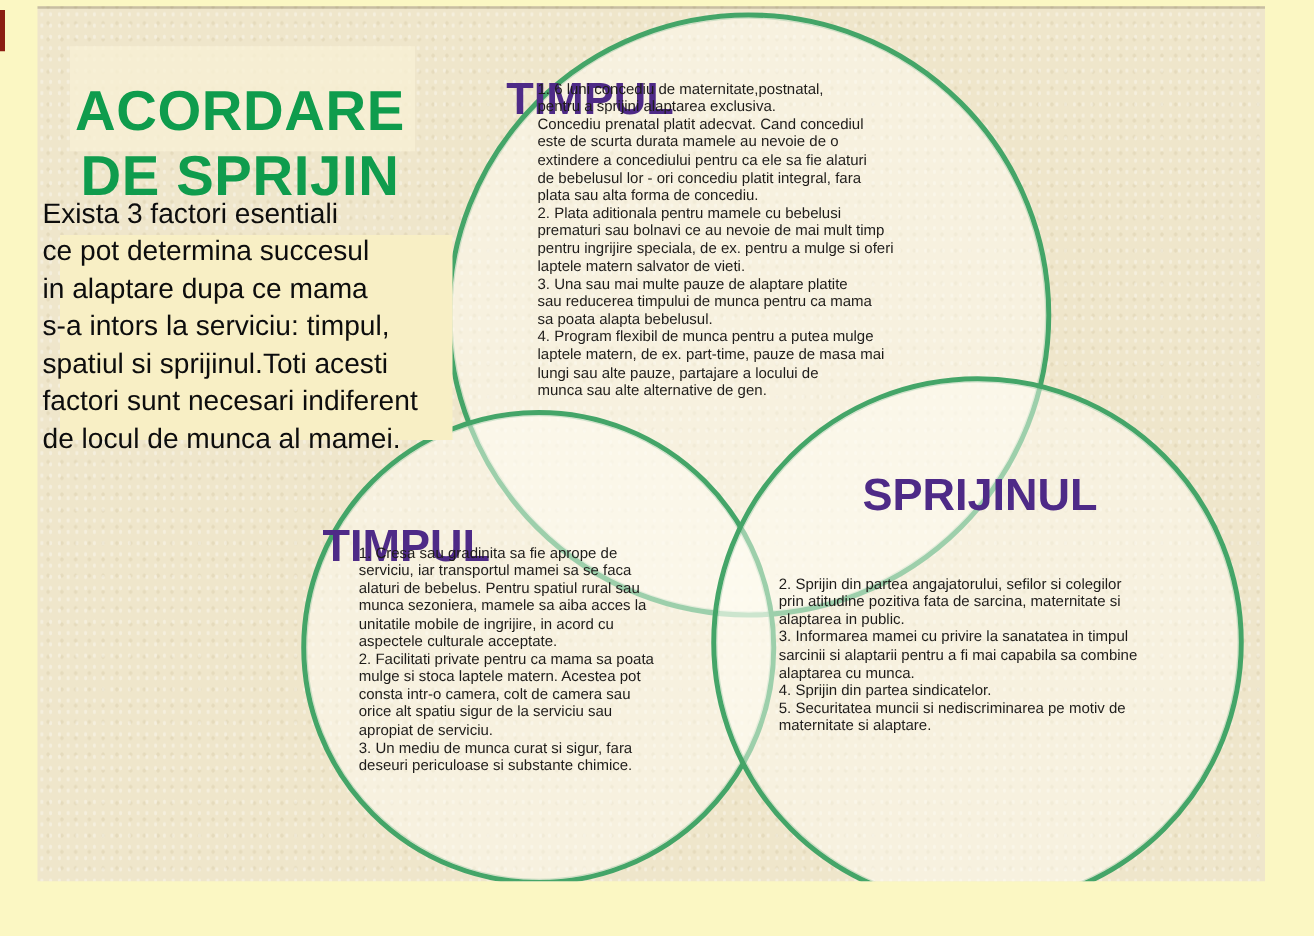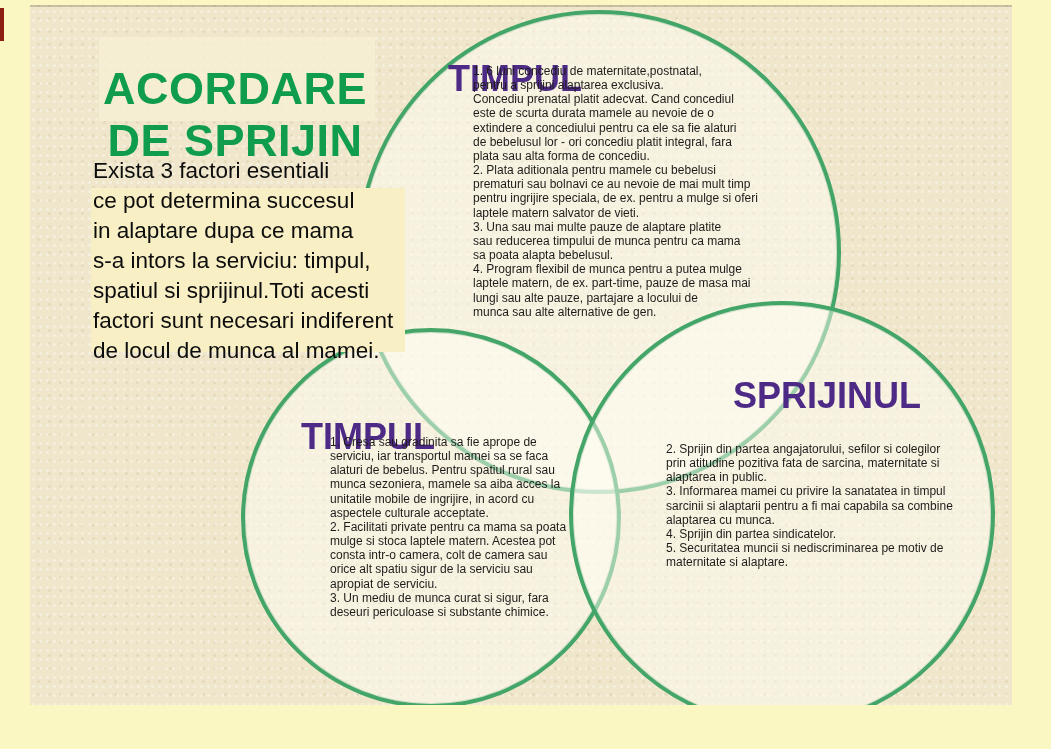--- a/index.html
+++ b/index.html
@@ -28,50 +28,50 @@
   .circle{
     position:absolute;border-radius:50%;
     border:4px solid #44A568;
     background:rgba(255,252,244,0.48);
     box-shadow:inset 0 0 0 1px rgba(130,190,150,0.35);
   }
   .c-timpul   {left:327px;top:3px;  width:476px;height:476px;}
   .c-spatiul  {left:211px;top:321px;width:372px;height:372px;}
   .c-sprijinul{left:539px;top:294px;width:418px;height:418px;}
 
-  .block{position:absolute;margin-left:43px;}
+  .block{position:absolute;}
   .title-box{left:26px;top:30px;width:276px;height:84px;background:rgba(248,240,213,0.8);}
   .poster-title{
     left:12px;top:26px;width:300px;
     text-align:center;
     font-size:45px;line-height:52px;font-weight:bold;
     color:#0F9C4D;letter-spacing:0.5px;
   }
   .poster-title span{display:block;}
   .intro-box{left:18px;top:181px;width:314px;height:164px;background:#F8EFC5;}
   .intro{
-    left:20px;top:126px;width:340px;
+    left:4px;top:126px;width:340px;
     font-size:22.5px;line-height:30px;color:#0d0d0d;
     white-space:pre-line;
   }
   .circle-title{
     font-weight:bold;color:#4E2A87;font-size:36px;line-height:38px;
     text-align:left;
   }
   .h-timpul   {left:375px;top:23px; width:260px;}
   .h-spatiul  {left:228px;top:381px;width:260px;}
   .h-sprijinul{left:660px;top:340px;width:280px;}
   .circle-body{
     font-size:12px;line-height:14.15px;color:#1E1C1A;
     white-space:pre-line;
   }
   .b-timpul       {left:400px;top:57px; width:352px;}
   .b-spatiul      {left:257px;top:428px;width:300px;}
   .b-sprijinul-1  {left:665px;top:383px;width:280px;}
-  .b-sprijinul-2  {left:593px;top:435px;width:372px;}
+  .b-sprijinul-2  {left:593px;top:453px;width:372px;}
   .txt{z-index:5;}
 </style>
 </head>
 <body>
 
 <div class="edge-artifact"></div>
 
 <div class="panel">
 
   <div class="circle c-timpul"></div>

